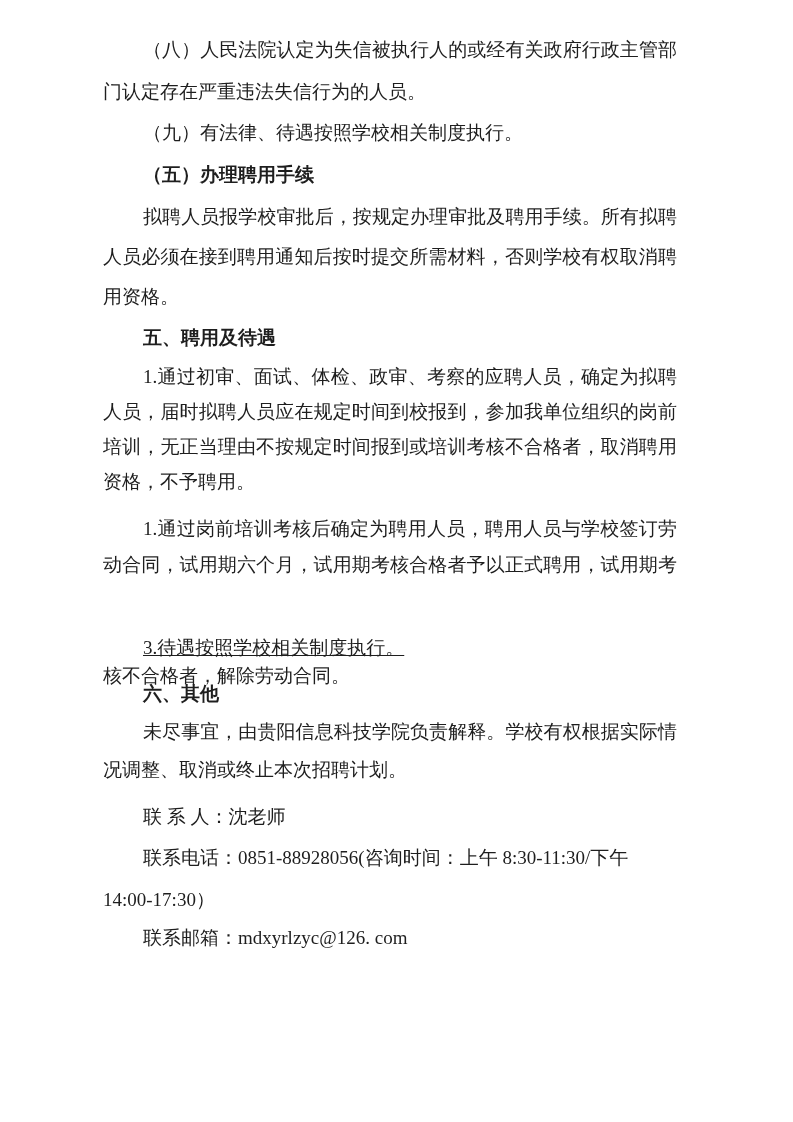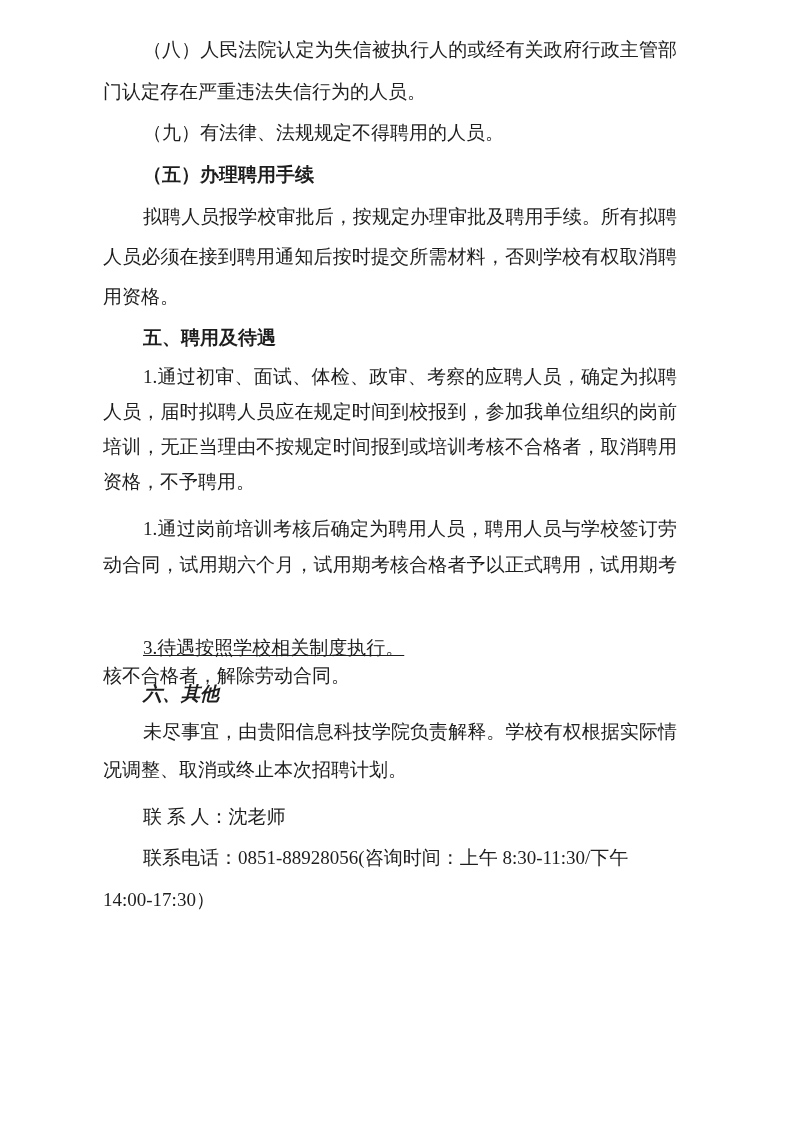--- a/index.html
+++ b/index.html
@@ -42,34 +42,35 @@
     font-weight: 700;
   }
 </style>
 </head>
 <body>
 
 <div class="page">
   <div class="doc-body">
       <div class="line" style="top: 80px;">门认定存在严重违法失信行为的人员。</div>
       <div class="line indent justify" style="top: 38px;">（八）人民法院认定为失信被执行人的或经有关政府行政主管部</div>
-      <div class="line indent" style="top: 121px;">（九）有法律、法规规定不得聘用的人员。</div>
+      <div class="line indent" style="top: 121px;">（九）有法律、待遇按照学校相关制度执行。</div>
       <div class="line indent bold" style="top: 163px;">（五）办理聘用手续</div>
       <div class="line indent justify" style="top: 205px;">拟聘人员报学校审批后，按规定办理审批及聘用手续。所有拟聘</div>
       <div class="line justify" style="top: 245px;">人员必须在接到聘用通知后按时提交所需材料，否则学校有权取消聘</div>
       <div class="line" style="top: 285px;">用资格。</div>
       <div class="line indent bold" style="top: 326px;">五、聘用及待遇</div>
       <div class="line indent justify" style="top: 365px;">1.通过初审、面试、体检、政审、考察的应聘人员，确定为拟聘</div>
       <div class="line justify" style="top: 400px;">人员，届时拟聘人员应在规定时间到校报到，参加我单位组织的岗前</div>
       <div class="line justify" style="top: 435px;">培训，无正当理由不按规定时间报到或培训考核不合格者，取消聘用</div>
       <div class="line" style="top: 470px;">资格，不予聘用。</div>
       <div class="line indent justify" style="top: 517px;">1.通过岗前培训考核后确定为聘用人员，聘用人员与学校签订劳</div>
       <div class="line justify" style="top: 553px;">动合同，试用期六个月，试用期考核合格者予以正式聘用，试用期考</div>
       <div class="line" style="top: 620px; margin-top: 44px;">核不合格者，解除劳动合同。</div>
       <div class="line indent" style="top: 636px; text-decoration: underline;">3.待遇按照学校相关制度执行。</div>
-      <div class="line indent bold" style="top: 682px; font-style: italic;">六、其他</div>
+      <div class="line indent bold" style="top: 682px;">六、其他</div>
       <div class="line indent justify" style="top: 720px;">未尽事宜，由贵阳信息科技学院负责解释。学校有权根据实际情</div>
       <div class="line" style="top: 758px;">况调整、取消或终止本次招聘计划。</div>
       <div class="line indent" style="top: 805px;">联 系 人：沈老师</div>
       <div class="line indent" style="top: 846px;">联系电话：0851-88928056(咨询时间：上午 8:30-11:30/下午</div>
       <div class="line" style="top: 888px;">14:00-17:30）</div>
+      <div class="line indent" style="top: 926px;">联系邮箱：mdxyrlzyc@126. com</div>
     </div>
 </div>
 
 </body></html>

